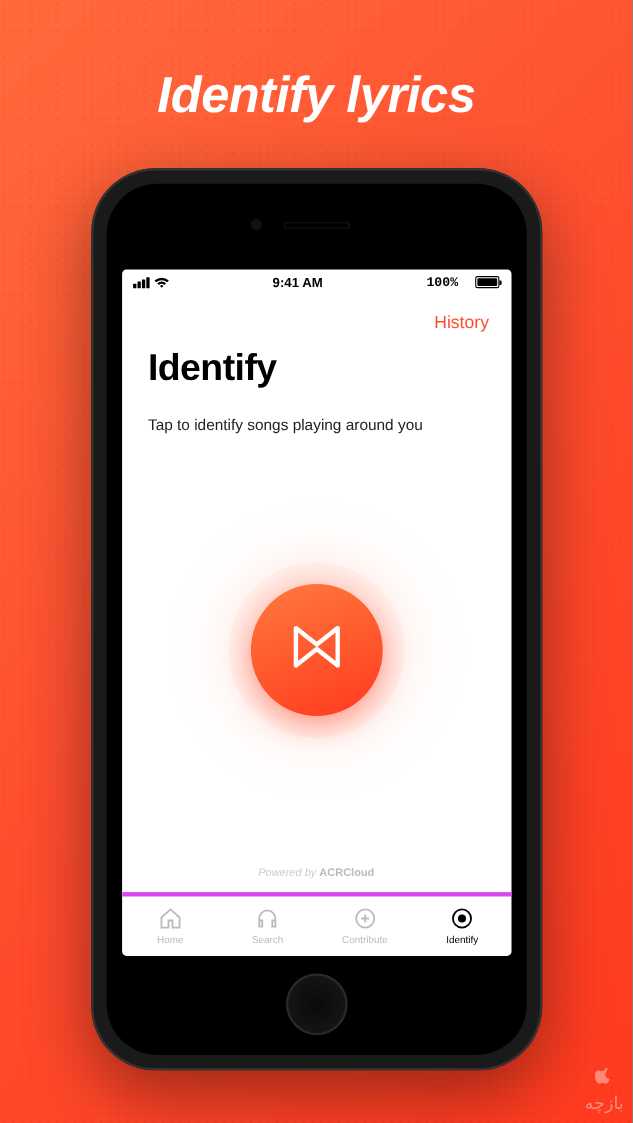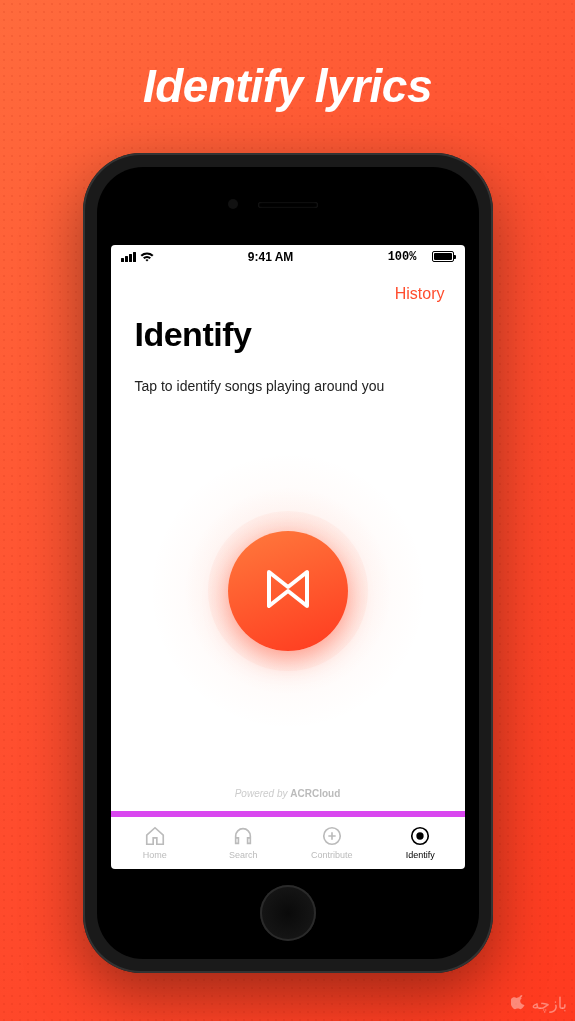--- a/index.html
+++ b/index.html
@@ -190,21 +190,21 @@
 .logo-icon svg { width: 54px; height: 54px; }
 .powered {
   text-align: center;
   font-size: 10px;
   color: #ccc;
   padding-bottom: 12px;
   font-style: italic;
 }
 .powered .brand { font-style: normal; font-weight: 600; color: #bbb; }
 .tabbar {
-  border-top: 6px solid #d946ef;
+  border-top: 4px solid #d946ef;
   display: flex;
   height: 58px;
 }
 .tab {
   flex: 1;
   display: flex;
   flex-direction: column;
   align-items: center;
   justify-content: center;
   gap: 3px;
@@ -215,20 +215,21 @@
 .tab svg { width: 22px; height: 22px; }
 .watermark {
   position: absolute;
   bottom: 8px;
   right: 8px;
   color: rgba(255,255,255,0.4);
   font-size: 16px;
   display: flex;
   align-items: center;
   gap: 4px;
+  flex-direction: column;
 }
 </style>
 </head>
 <body>
 
 <div class="bg">
   <div class="headline">
     <div>Identify lyrics</div>
   </div>
 

